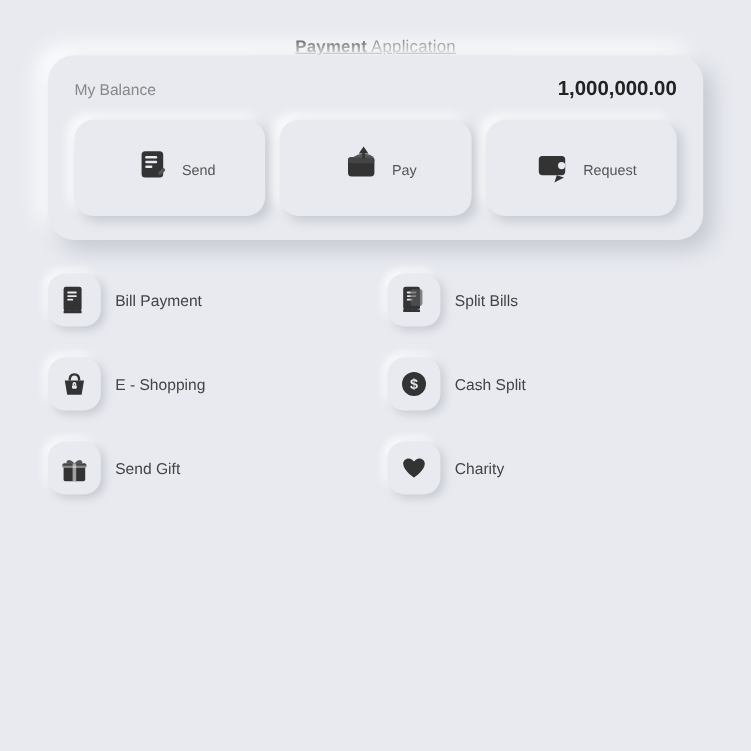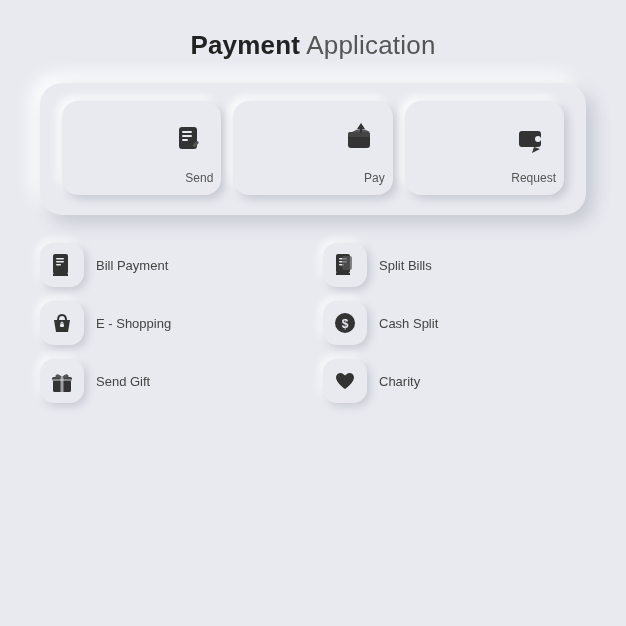--- a/index.html
+++ b/index.html
@@ -22,23 +22,23 @@
       box-shadow: 3px 3px 8px #c5c8d0, -3px -3px 8px #ffffff;
       width: 44px;
       height: 44px;
       display: flex;
       align-items: center;
       justify-content: center;
       flex-shrink: 0;
     }
 
     h1 {
-      font-size: 26px;
-      margin-bottom: 22px;
+      font-size: 14px;
       letter-spacing: 0.2px;
+      text-decoration: underline;
     }
 
     h1 span.bold {
       font-weight: 800;
       color: #222;
     }
 
     h1 span.light {
       font-weight: 400;
       color: #555;
@@ -77,22 +77,22 @@
       justify-content: space-between;
       gap: 12px;
     }
 
     .action-btn {
       flex: 1;
       background: #e8eaf0;
       border-radius: 16px;
       box-shadow: 4px 4px 10px #c5c8d0, -4px -4px 10px #ffffff;
       display: flex;
-      flex-direction: column;
-      align-items: flex-end;
+      flex-direction: row;
+      align-items: center;
       justify-content: center;
       padding: 14px 8px 10px;
       cursor: pointer;
     }
 
     .action-icon {
       width: 48px;
       height: 48px;
       display: flex;
       align-items: center;
@@ -103,21 +103,21 @@
     .action-label {
       font-size: 12px;
       color: #555;
     }
 
     
     .services-grid {
       width: 100%;
       display: grid;
       grid-template-columns: 1fr 1fr;
-      gap: 14px 20px;
+      gap: 26px 20px;
     }
 
     .service-item {
       display: flex;
       align-items: center;
       gap: 12px;
       cursor: pointer;
     }
 
     .service-label {
@@ -130,20 +130,24 @@
     }
   </style>
 </head>
 <body>
 
 <h1>
   <span class="bold">Payment</span><span class="light"> Application</span>
 </h1>
 
 <div class="balance-card">
+  <div class="balance-row">
+    <span class="balance-label">My Balance</span>
+    <span class="balance-amount">1,000,000.00</span>
+  </div>
   <div class="actions-row">
 
     <div class="action-btn">
       <div class="action-icon">
         <svg width="36" height="36" viewBox="0 0 36 36">
 
           <rect x="8" y="6" width="18" height="22" rx="3" ry="3" fill="#333"></rect>
           <rect x="11" y="10" width="10" height="2" rx="1" fill="#e8eaf0"></rect>
           <rect x="11" y="14" width="10" height="2" rx="1" fill="#e8eaf0"></rect>
           <rect x="11" y="18" width="6" height="2" rx="1" fill="#e8eaf0"></rect>

